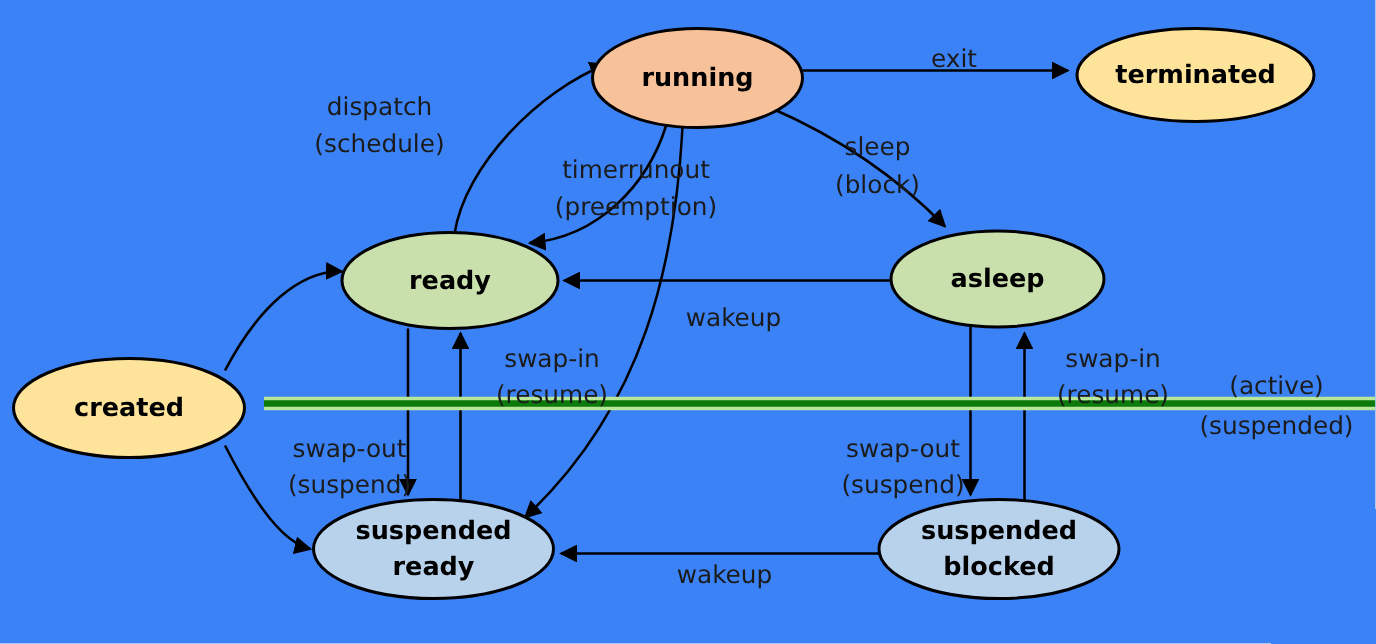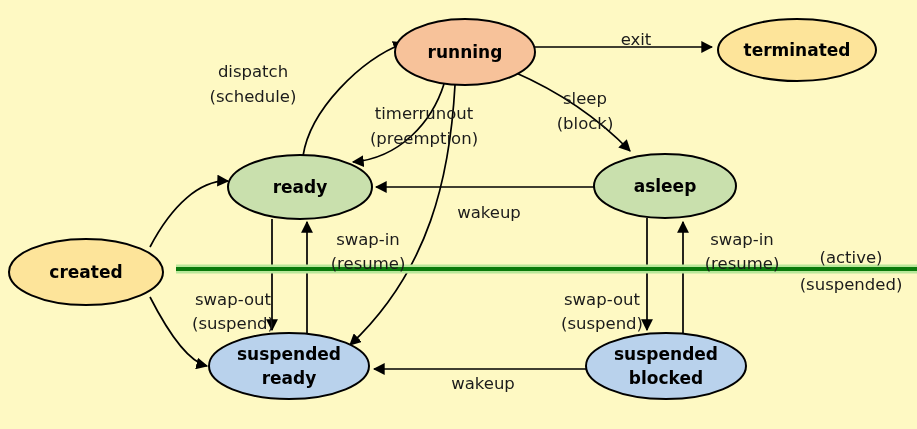--- a/index.html
+++ b/index.html
@@ -4,21 +4,21 @@
 <style>
   html, body {
     margin: 0;
     padding: 0;
     background: #ffffff;
   }
   #diagram-root {
     position: relative;
     width: 917px;
     height: 429px;
-    background: #fef9c3;
+    background: #3b82f6;
     font-family: "DejaVu Sans", sans-serif;
     overflow: hidden;
   }
   svg#state-diagram {
     display: block;
     width: 917px;
     height: 429px;
   }
   .node-ellipse {
     stroke: #000000;

